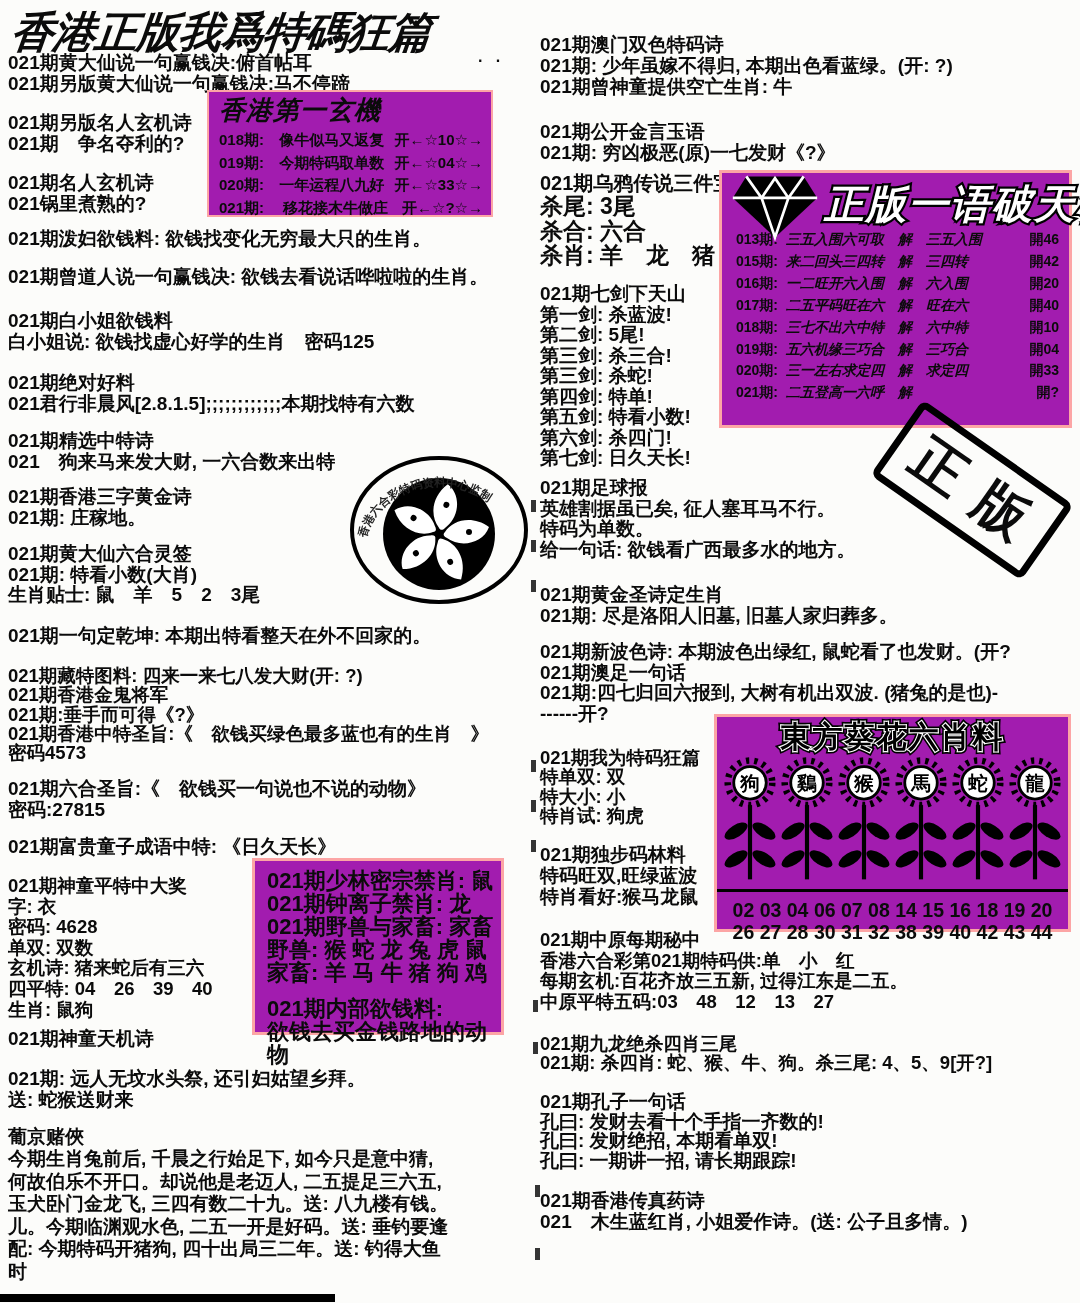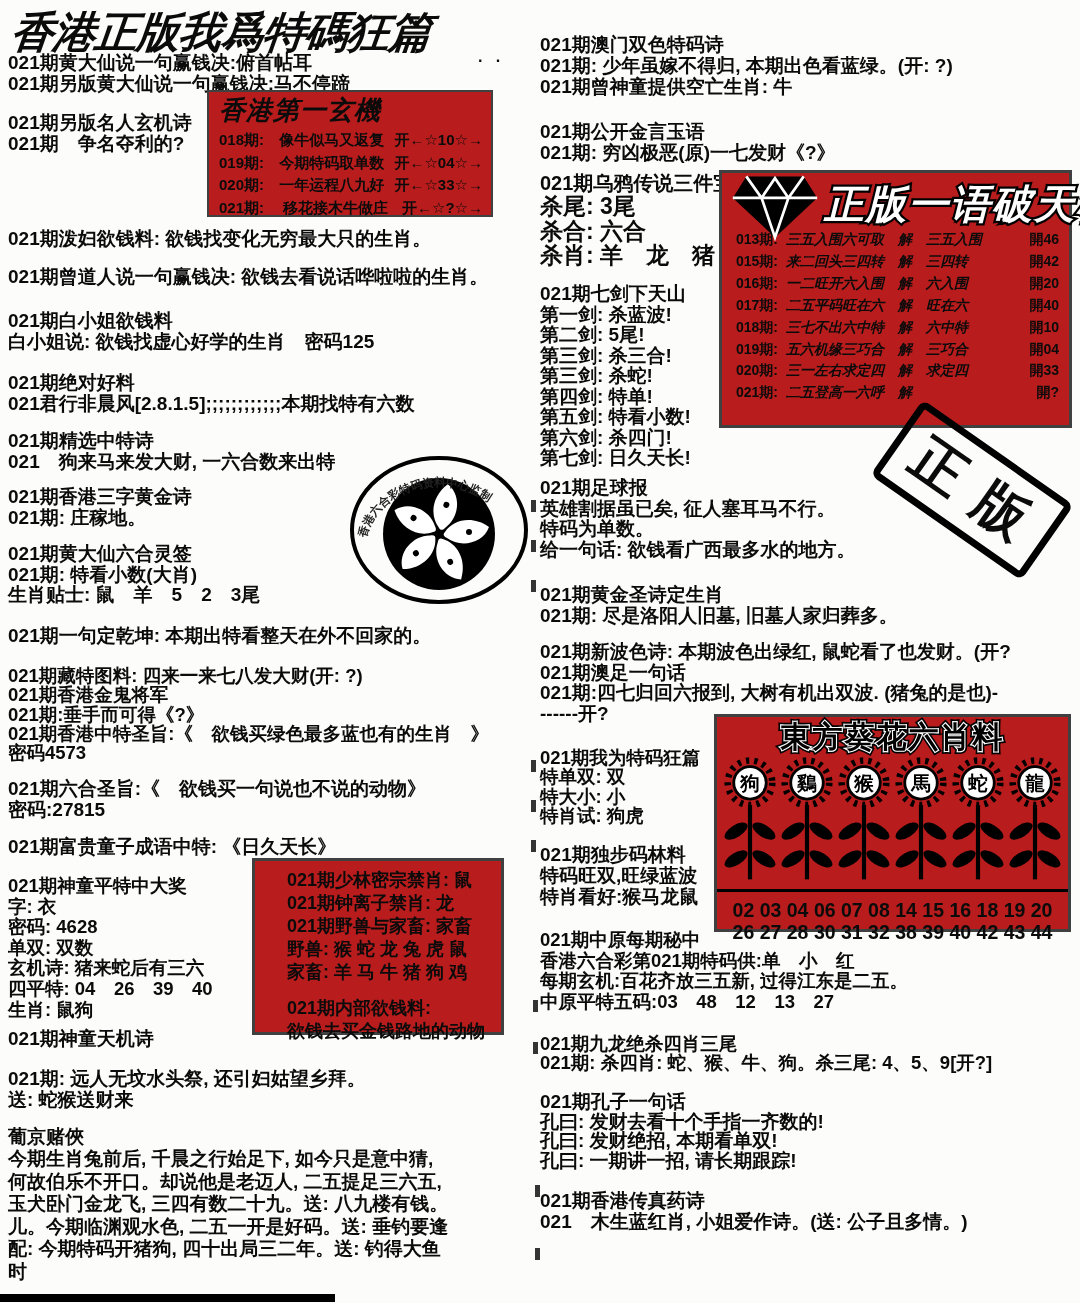--- a/index.html
+++ b/index.html
@@ -9,40 +9,40 @@
   .ln{font-size:19px;line-height:22px;}
   .lh21 .ln{line-height:21px;}
   .lh20 .ln{line-height:20.5px;}
   .lh19 .ln{line-height:19.3px;font-size:18.5px;}
   .lh195 .ln{line-height:19.6px;}
   .lh205 .ln{line-height:20.6px;font-size:18.5px;}
   .big .ln{font-size:23px;line-height:24.5px;}
   .pagetitle{position:absolute;left:8px;top:4px;font-size:43px;font-weight:900;font-style:italic;
     transform:skewX(-6deg);transform-origin:left bottom;letter-spacing:-1px;}
   .dots{position:absolute;left:478px;top:52px;font-size:16px;letter-spacing:4px;}
-  .box{position:absolute;border:3px solid #404040;background:#b91c1c;box-sizing:border-box;}
+  .box{position:absolute;border:3px solid #fca5a5;background:#a21caf;box-sizing:border-box;}
   
   .xuanji{left:207px;top:90px;width:286px;height:127px;border-width:2px;}
   .xuanji .bt{font-size:26px;font-style:italic;font-weight:900;margin:1px 0 1px 10px;letter-spacing:1px;}
   .xrow{display:flex;justify-content:space-between;padding:0 8px 0 10px;font-size:15px;line-height:22.5px;white-space:nowrap;}
   .xrow .p{margin-right:5px;}
   
   .tianji{left:719px;top:170px;width:353px;height:258px;}
   .tianji-head{position:relative;height:56px;}
   .diamond{position:absolute;left:2px;top:-2px;width:102px;height:70px;}
   .ttl-stack{position:absolute;left:102px;top:4px;font-size:40px;font-style:italic;font-weight:900;letter-spacing:2px;white-space:nowrap;}
   .ttl-stack .t-stroke{position:absolute;left:0;top:0;-webkit-text-stroke:4.5px #000;color:#000;}
   .ttl-stack .t-fill{position:relative;color:#fff;}
   .trow{display:flex;justify-content:space-between;padding:0 10px 0 14px;font-size:14px;line-height:21.9px;
     font-family:"DejaVu Serif","Liberation Serif",serif;font-style:italic;white-space:nowrap;}
   .trow .p{font-family:"Liberation Sans",sans-serif;font-style:normal;margin-right:8px;}
   .trow .o{font-style:normal;font-family:Liberation Sans, sans-serif;}
   
   .shaolin{left:252px;top:858px;width:252px;height:177px;padding:8px 0 0 12px;}
-  .shaolin .ln{font-size:18px;line-height:23px;margin-left:20px;}
+  .shaolin .ln{font-size:22px;line-height:23px;}
   .gap{height:13px;}
   
   .sunbox{left:714px;top:714px;width:357px;height:218px;}
   .sun-title{display:flex;justify-content:center;height:36px;font-size:30px;font-weight:900;letter-spacing:2px;}
   .stack{position:relative;}
   .stack .abs{position:absolute;left:0;top:0;white-space:nowrap;}
   .stack .s-stroke{-webkit-text-stroke:5.5px #000;color:#000;}
   .stack .s-mid{-webkit-text-stroke:2.2px #fff;color:#fff;}
   .stack .s-fill{position:relative;color:#000;}
   .flowers{display:flex;justify-content:space-around;height:136px;padding:0 4px;}
@@ -70,20 +70,24 @@
   <div class="pagetitle">香港正版我爲特碼狂篇</div>
   <div class="dots">· ·</div>
 
   <div class="sec lh21" style="left:8px;top:52px">
     <div class="ln">021期黄大仙说一句赢钱决:俯首帖耳</div>
     <div class="ln">021期另版黄大仙说一句赢钱决:马不停蹄</div>
   </div>
   <div class="sec lh21" style="left:8px;top:112px">
     <div class="ln">021期另版名人玄机诗</div>
     <div class="ln">021期　争名夺利的?</div>
+  </div>
+  <div class="sec lh21" style="left:8px;top:172px">
+    <div class="ln">021期名人玄机诗</div>
+    <div class="ln">021锅里煮熟的?</div>
   </div>
 
   <div class="box xuanji">
     <div class="bt">香港第一玄機</div>
     <div class="xrow">
       <span class="p">018期:</span>
       <span class="t">像牛似马又返复</span>
       <span class="o">开←☆10☆→</span>
     </div>
     <div class="xrow">

